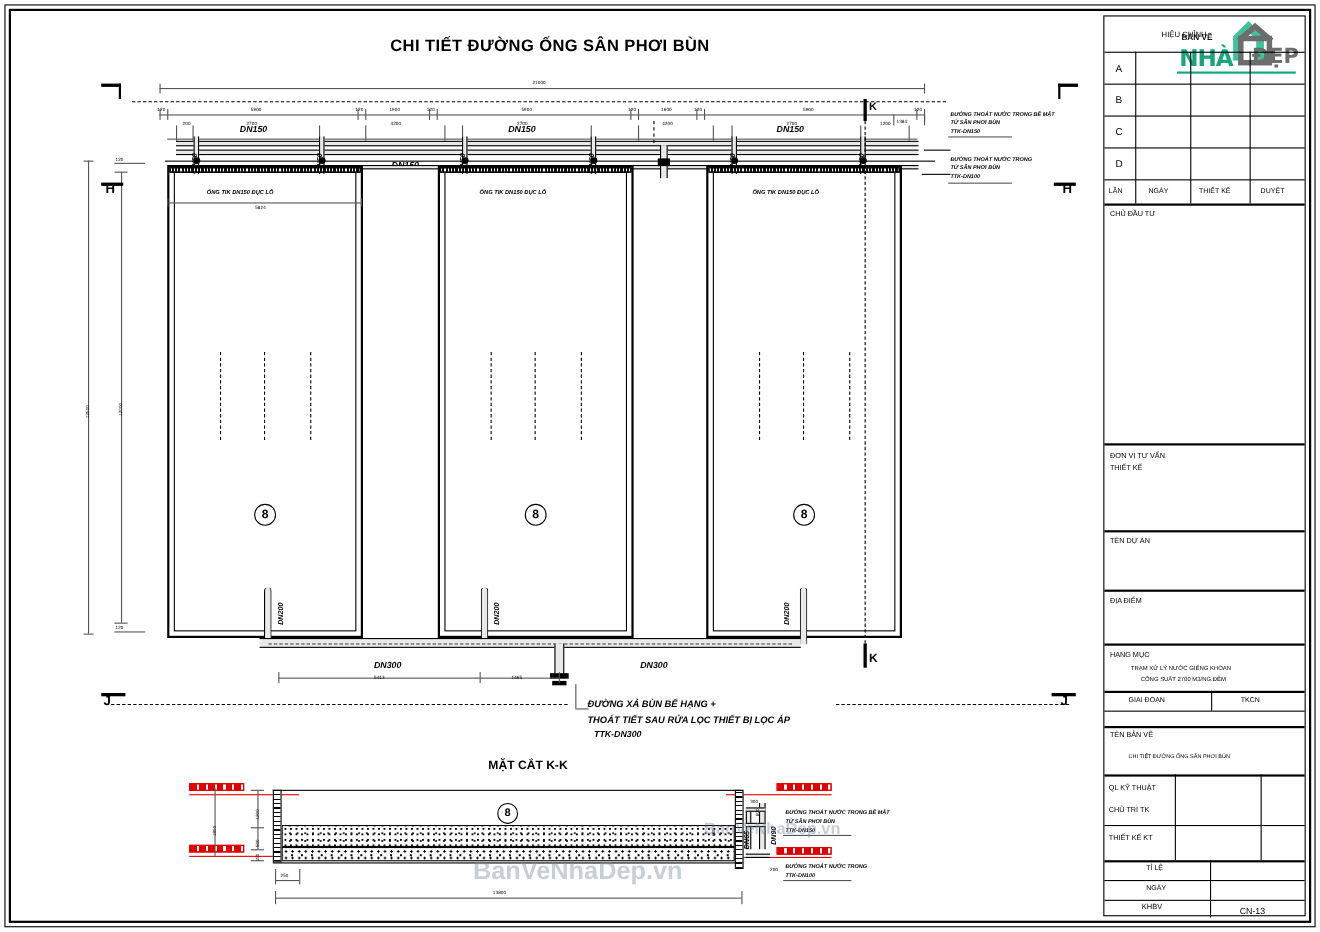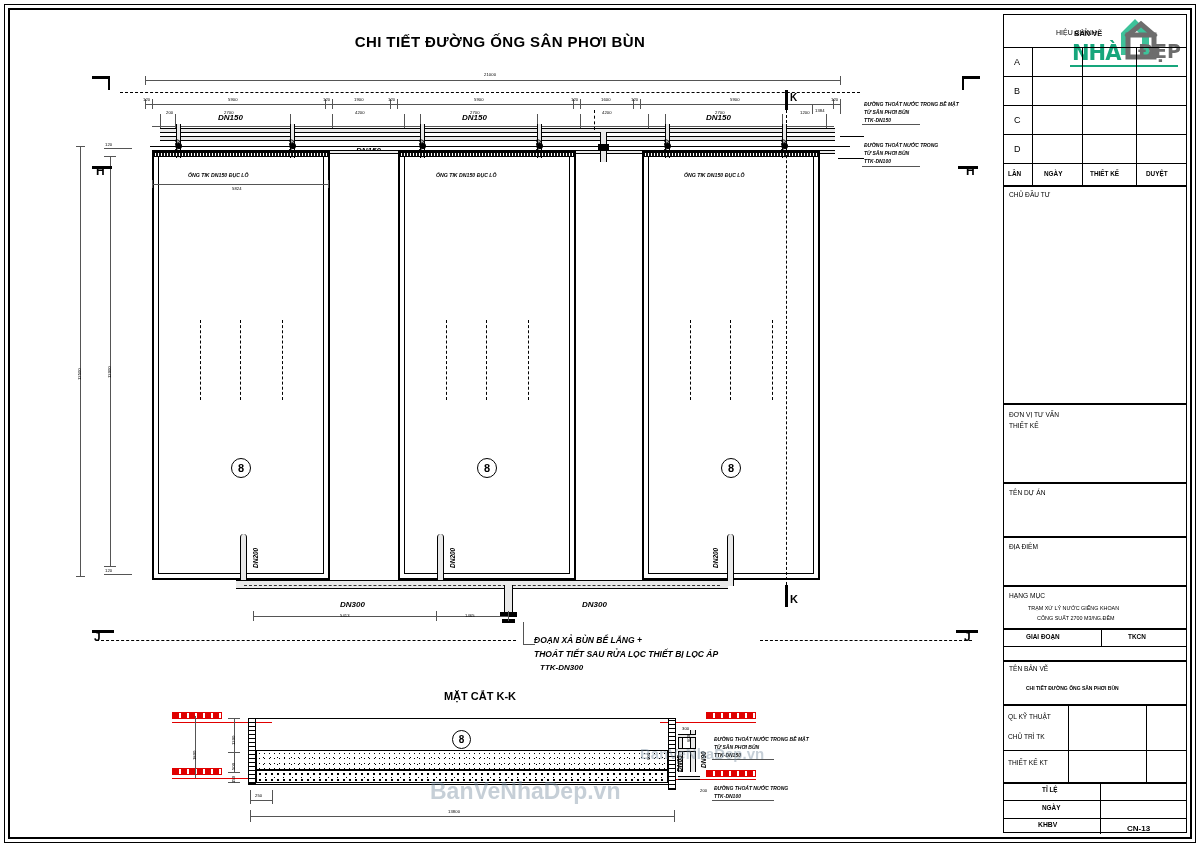--- a/index.html
+++ b/index.html
@@ -60,21 +60,21 @@
   .pipev{position:absolute;border-left:1px solid #000;border-right:1px solid #000;background:#e9e9e9;}
 
   
   .perf{position:absolute;height:5px;border:1px solid #000;background:#111;
     background-image:repeating-linear-gradient(90deg,#fff 0 1px,#111 1px 3px);}
 
   
   .tb{position:absolute;left:1003px;top:14px;width:184px;height:819px;border:1.6px solid #000;background:#fff;}
   .tbtxt{position:absolute;font-size:7px;color:#000;white-space:nowrap;}
   .tbtxt-s{position:absolute;font-size:5.4px;color:#000;white-space:nowrap;}
-  .tbtxt-b{position:absolute;font-size:5.6px;font-weight:bold;color:#000;white-space:nowrap;}
+  .tbtxt-b{position:absolute;font-size:5.6px;font-weight:normal;color:#000;white-space:nowrap;}
   .hline{position:absolute;left:0;width:100%;height:1px;background:#000;}
   .hline2{position:absolute;left:0;width:100%;height:2px;background:#000;}
   .vline{position:absolute;width:1px;background:#000;}
 
   
   .logo{position:absolute;right:2px;top:0px;width:118px;height:52px;}
   .logo-nh{position:absolute;left:6px;top:26px;font-size:21px;font-weight:bold;color:#17a67c;letter-spacing:-1px;font-family:"DejaVu Sans",sans-serif;}
   .logo-dep{position:absolute;left:72px;top:25px;font-size:19px;font-weight:bold;color:#6d6d6d;font-family:"DejaVu Sans",sans-serif;}
   .logo-ban{position:absolute;left:8px;top:14px;font-size:7.5px;font-weight:bold;color:#111;}
   .logo-underline{position:absolute;left:4px;top:50px;width:108px;height:1.6px;background:#17a67c;}
@@ -260,21 +260,21 @@
 
   <div class="ln h thin" style="left:253px;top:616px;width:255px;"></div>
   <div class="ln v thin" style="left:253px;top:611px;height:10px;"></div>
   <div class="ln v thin" style="left:436px;top:611px;height:10px;"></div>
   <div class="ln v thin" style="left:508px;top:611px;height:10px;"></div>
   <div class="dim" style="left:340px;top:613px;">5413</div>
   <div class="dim" style="left:465px;top:613px;">1465</div>
 
   <div class="ln v thin" style="left:523px;top:622px;height:22px;"></div>
   <div class="ln h thin" style="left:523px;top:644px;width:12px;"></div>
-  <div class="note-b" style="left:534px;top:634px;">ĐOẠN XẢ BÙN BỂ LẮNG +</div>
+  <div class="note-b" style="left:534px;top:634px;">ĐƯỜNG XẢ BÙN BỂ HẠNG +</div>
   <div class="note-b" style="left:534px;top:648px;">THOÁT TIẾT SAU RỬA LỌC THIẾT BỊ LỌC ÁP</div>
   <div class="note-b" style="left:540px;top:662px;font-size:8px;">TTK-DN300</div>
 
   <div class="ln v thin" style="left:80px;top:146px;height:430px;"></div>
   <div class="ln h thin" style="left:76px;top:146px;width:9px;"></div>
   <div class="ln h thin" style="left:76px;top:576px;width:9px;"></div>
   <div class="dimv" style="left:77px;top:380px;">12500</div>
 
   <div class="ln v thin" style="left:110px;top:156px;height:410px;"></div>
   <div class="ln h thin" style="left:104px;top:156px;width:12px;"></div>

